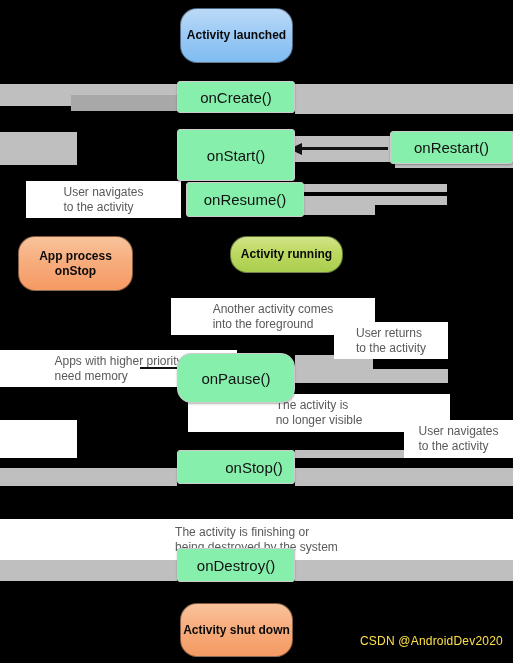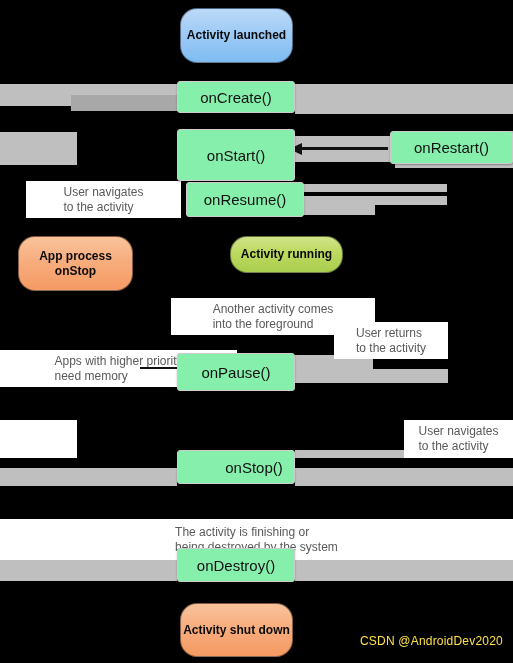--- a/index.html
+++ b/index.html
@@ -108,20 +108,24 @@
   <div class="note center" style="left:334px;top:322px;width:114px;height:37px;">
     <span>User returns
 to the activity</span>
   </div>
 
   <div class="note center" style="left:0;top:350px;width:237px;height:37px;">
     <span>Apps with higher priority
 need memory</span>
   </div>
 
+  <div class="note center" style="left:188px;top:394px;width:262px;height:38px;">
+    <span>The activity is
+no longer visible</span>
+  </div>
 
   <div class="note center" style="left:404px;top:420px;width:109px;height:38px;">
     <span>User navigates
 to the activity</span>
   </div>
 
   <div class="note center" style="left:0;top:519px;width:513px;height:41px;">
     <span>The activity is finishing or
 being destroyed by the system</span>
   </div>
@@ -148,21 +152,21 @@
   </div>
 
   <div class="method" style="left:390px;top:131px;width:123px;height:33px;">
     <span>onRestart()</span>
   </div>
 
   <div class="method" style="left:186px;top:182px;width:118px;height:35px;">
     <span>onResume()</span>
   </div>
 
-  <div class="method" style="left:177px;top:353px;width:118px;height:38px;">
+  <div class="method" style="left:177px;top:353px;width:118px;height:50px;border-radius:14px;">
     <span>onPause()</span>
   </div>
 
   <div class="method" style="left:177px;top:450px;width:118px;height:34px;padding-left:36px;">
     <span>onStop()</span>
   </div>
 
   <div class="method" style="left:177px;top:548px;width:118px;height:34px;">
     <span>onDestroy()</span>
   </div>

